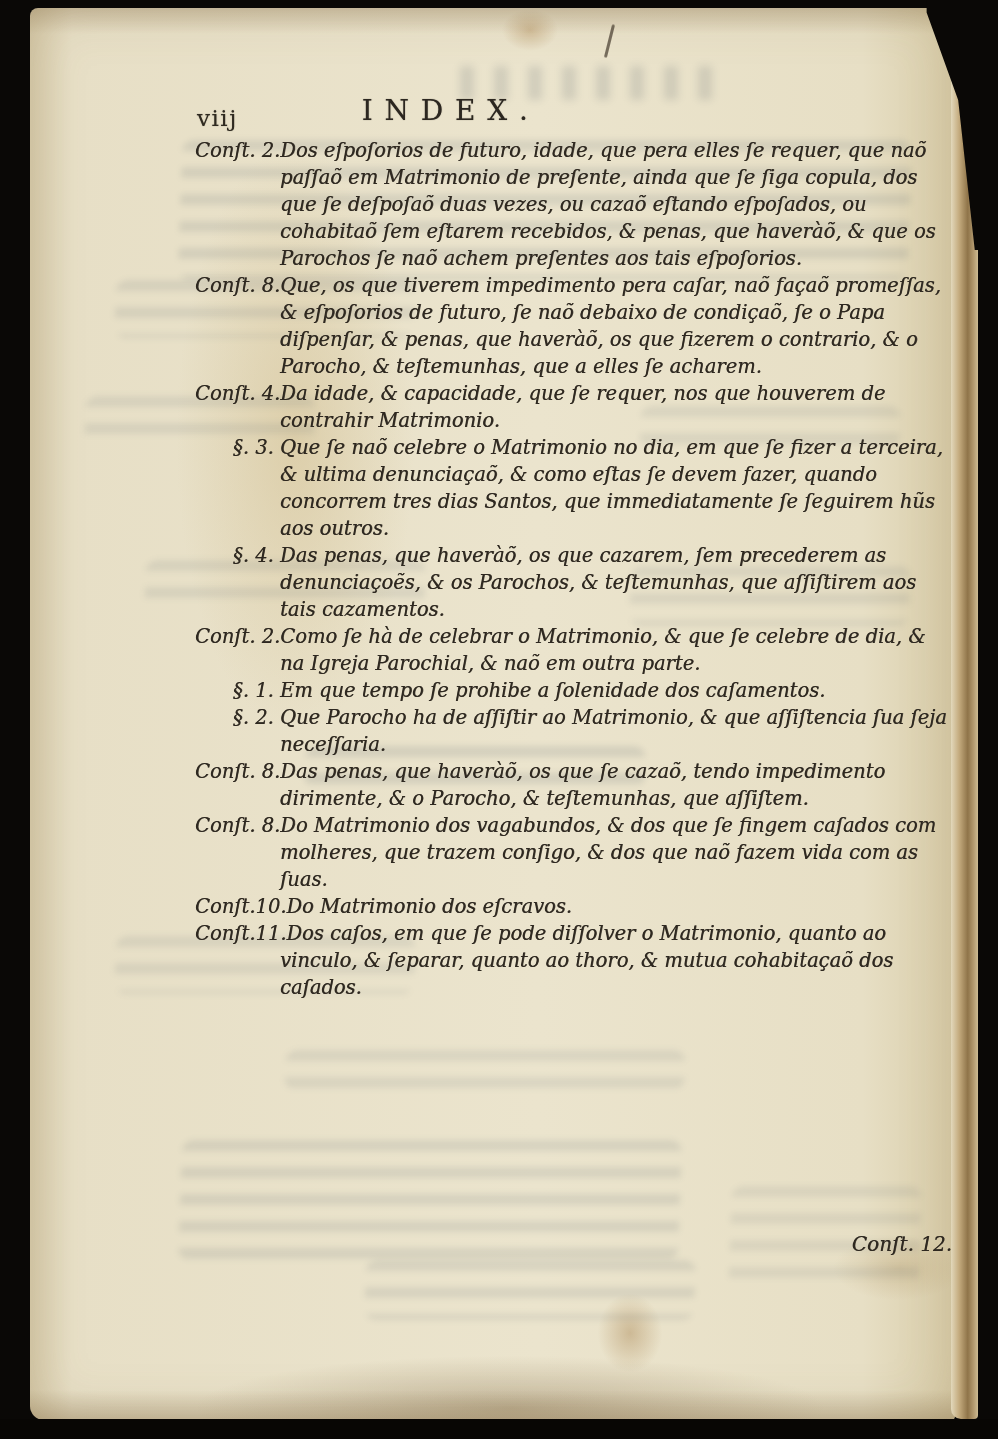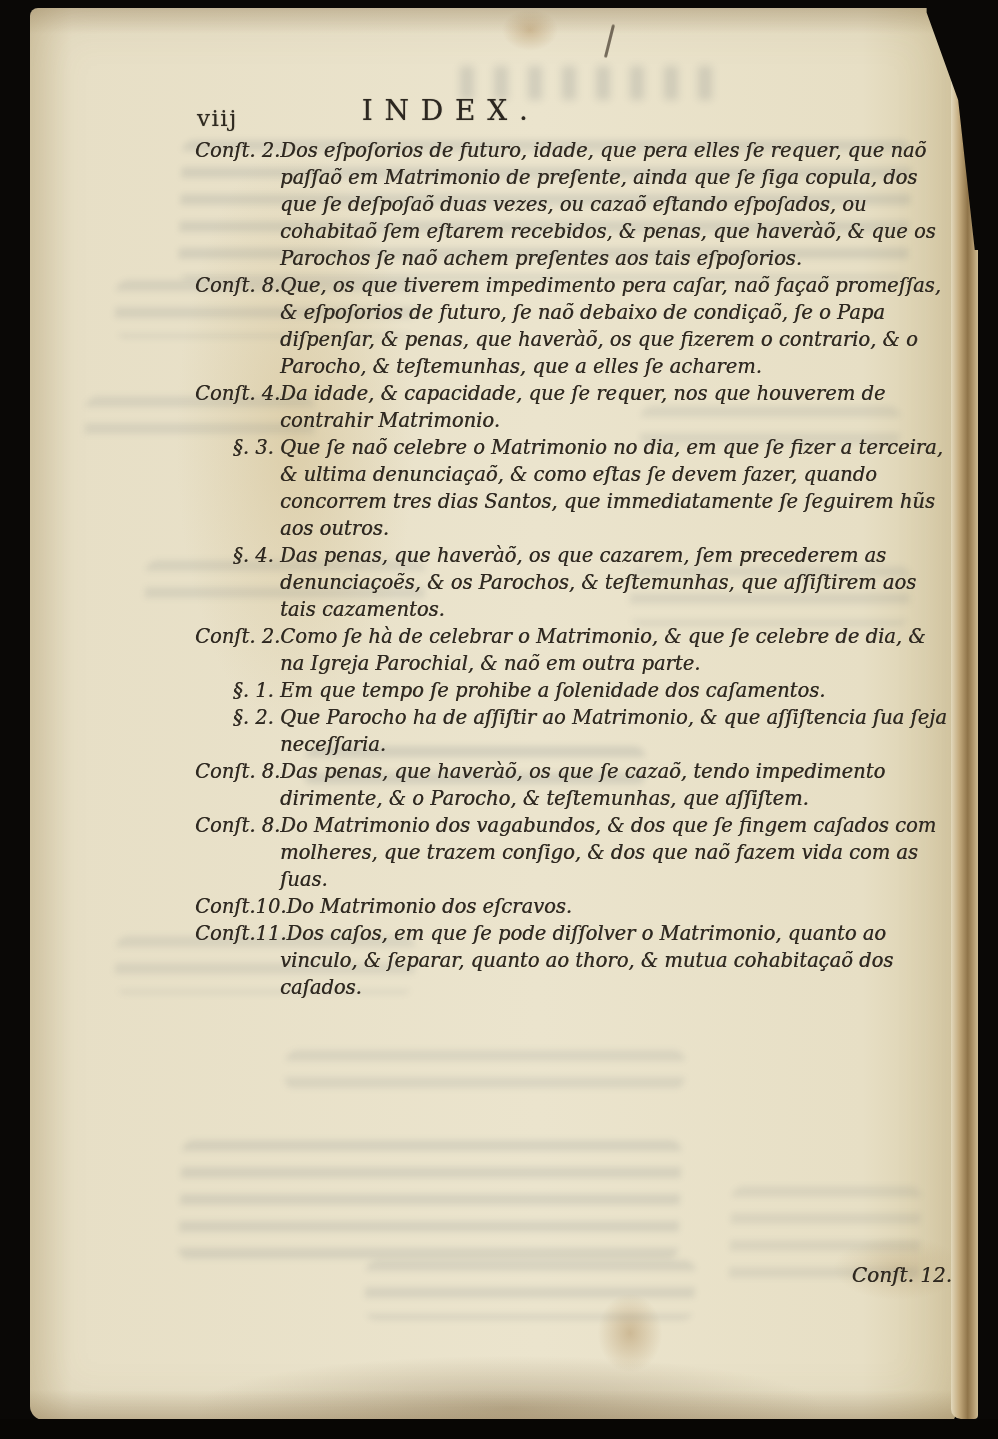--- a/index.html
+++ b/index.html
@@ -85,21 +85,20 @@
     font-style:italic;font-size:19.5px;line-height:27px;color:#2e2820;
     text-shadow:.4px 0 0 rgba(46,40,32,.75);
   }
   .entry{padding-left:85px;text-indent:-85px;}
   .entry .label{display:inline-block;text-indent:0;min-width:85px;white-space:nowrap;box-sizing:border-box;}
   .entry.section .label{padding-left:38px;}
   .catchword{
     position:absolute;left:165px;top:1224px;width:757px;text-align:right;
     font-style:italic;font-size:20px;color:#2e2820;
     text-shadow:.4px 0 0 rgba(46,40,32,.75);
-    margin-top:31px;
   }
 </style>
 </head>
 <body>
 
 <div class="strip-top"></div>
 <div class="strip-left"></div>
 <div class="left-edges"></div>
 
 <div class="page">

